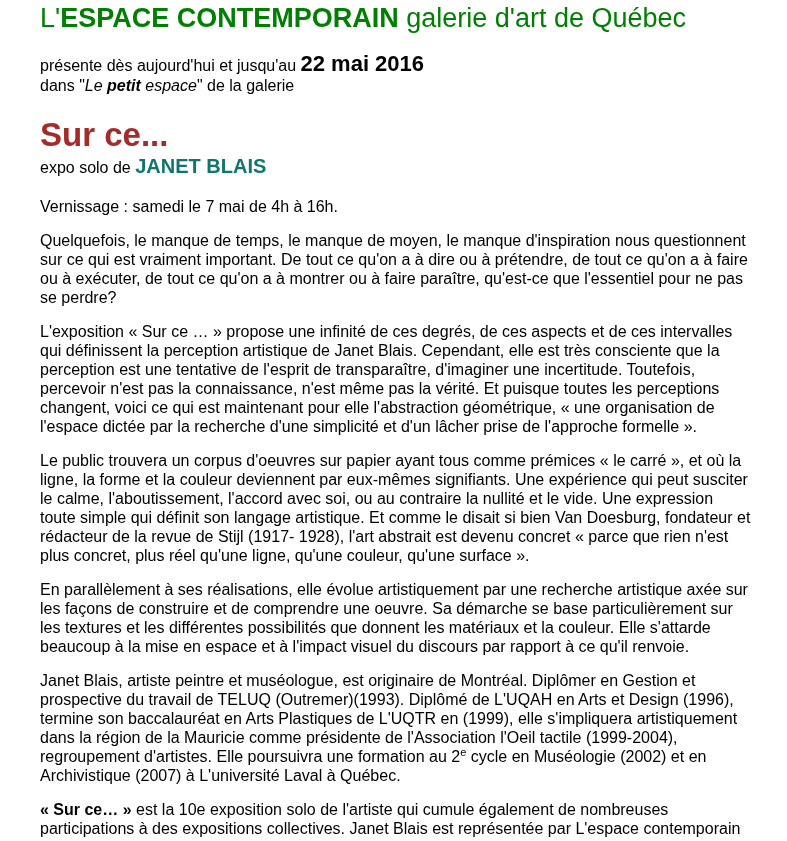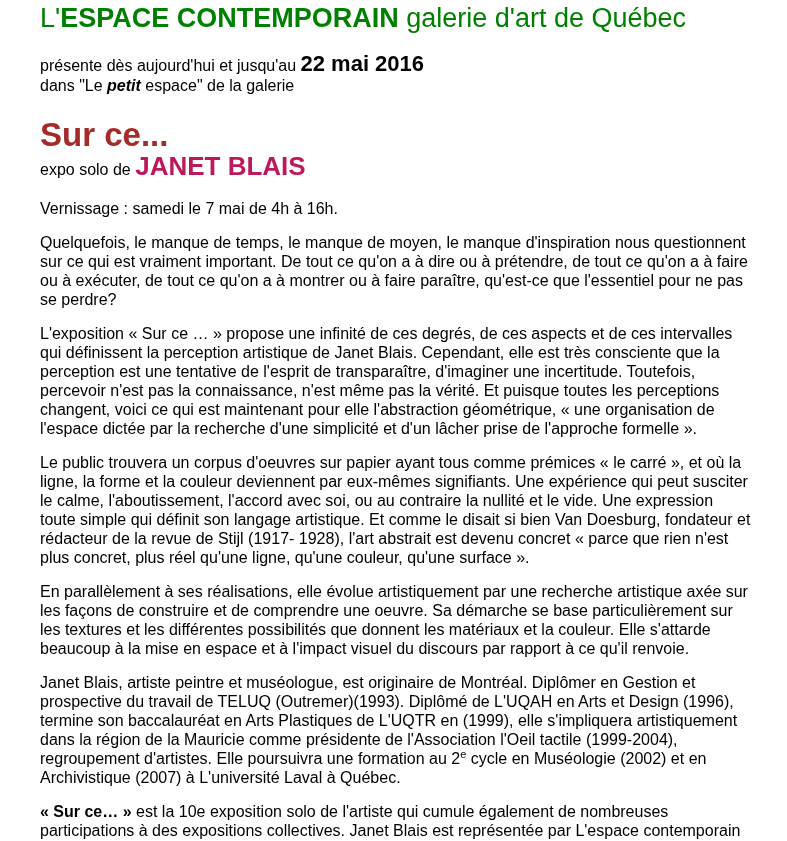--- a/index.html
+++ b/index.html
@@ -37,40 +37,40 @@
   }
   .dateline .bigdate {
     font-size: 22px;
     font-weight: bold;
   }
   .venue-line {
     margin: 0 0 0 0;
     font-size: 16px;
     line-height: 20px;
   }
-  .venue-line .it { }
+  .venue-line .it { font-style: italic; }
   .venue-line .bit { font-style: italic; font-weight: bold; }
 
   
   .expo-title {
     margin: 21px 0 0 0;
     font-size: 33px;
     line-height: 36px;
     font-weight: bold;
     color: #A52A2A;
   }
   .expo-sub {
     margin: 2px 0 0 0;
     font-size: 16px;
     line-height: 22px;
   }
   .expo-sub .artist {
-    font-size: 26px;
+    font-size: 20px;
     font-weight: bold;
-    color: #be185d;
+    color: #0f766e;
   }
 
   .vernissage {
     margin: 18px 0 0 0;
     font-size: 16px;
     line-height: 19px;
     font-weight: normal;
   }
 
   .para {

